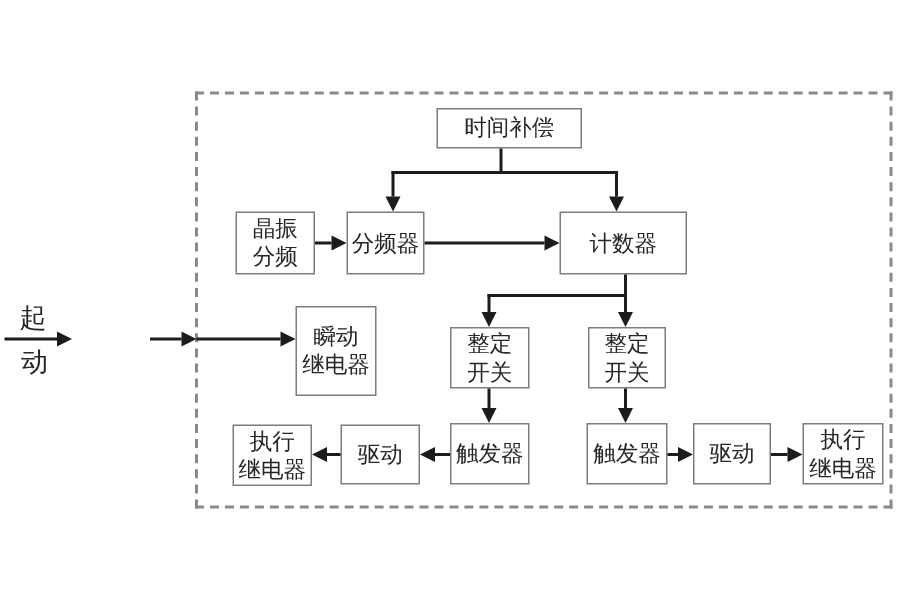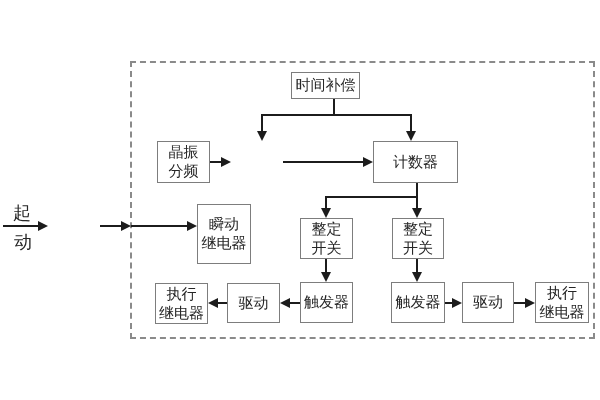--- a/index.html
+++ b/index.html
@@ -33,29 +33,32 @@
 
   <div class="free-label" style="left:13px;top:203px;">起</div>
   <div class="free-label" style="left:14px;top:232px;">动</div>
 
 
   <div class="box" style="left:197px;top:204px;width:54px;height:60px;">
     <span>瞬动</span>
     <span>继电器</span>
   </div>
 
-  <div class="box" style="left:291px;top:72px;width:69px;height:27px;">
+  <div class="box" style="left:291px;top:72px;width:97px;height:27px;">
     <span>时间补偿</span>
   </div>
 
   <div class="box" style="left:157px;top:141px;width:53px;height:42px;">
     <span>晶振</span>
     <span>分频</span>
   </div>
 
+  <div class="box" style="left:231px;top:141px;width:52px;height:42px;">
+    <span>分频器</span>
+  </div>
 
   <div class="box" style="left:373px;top:141px;width:85px;height:42px;">
     <span>计数器</span>
   </div>
 
   <div class="box" style="left:300px;top:218px;width:53px;height:41px;">
     <span>整定</span>
     <span>开关</span>
   </div>
 

